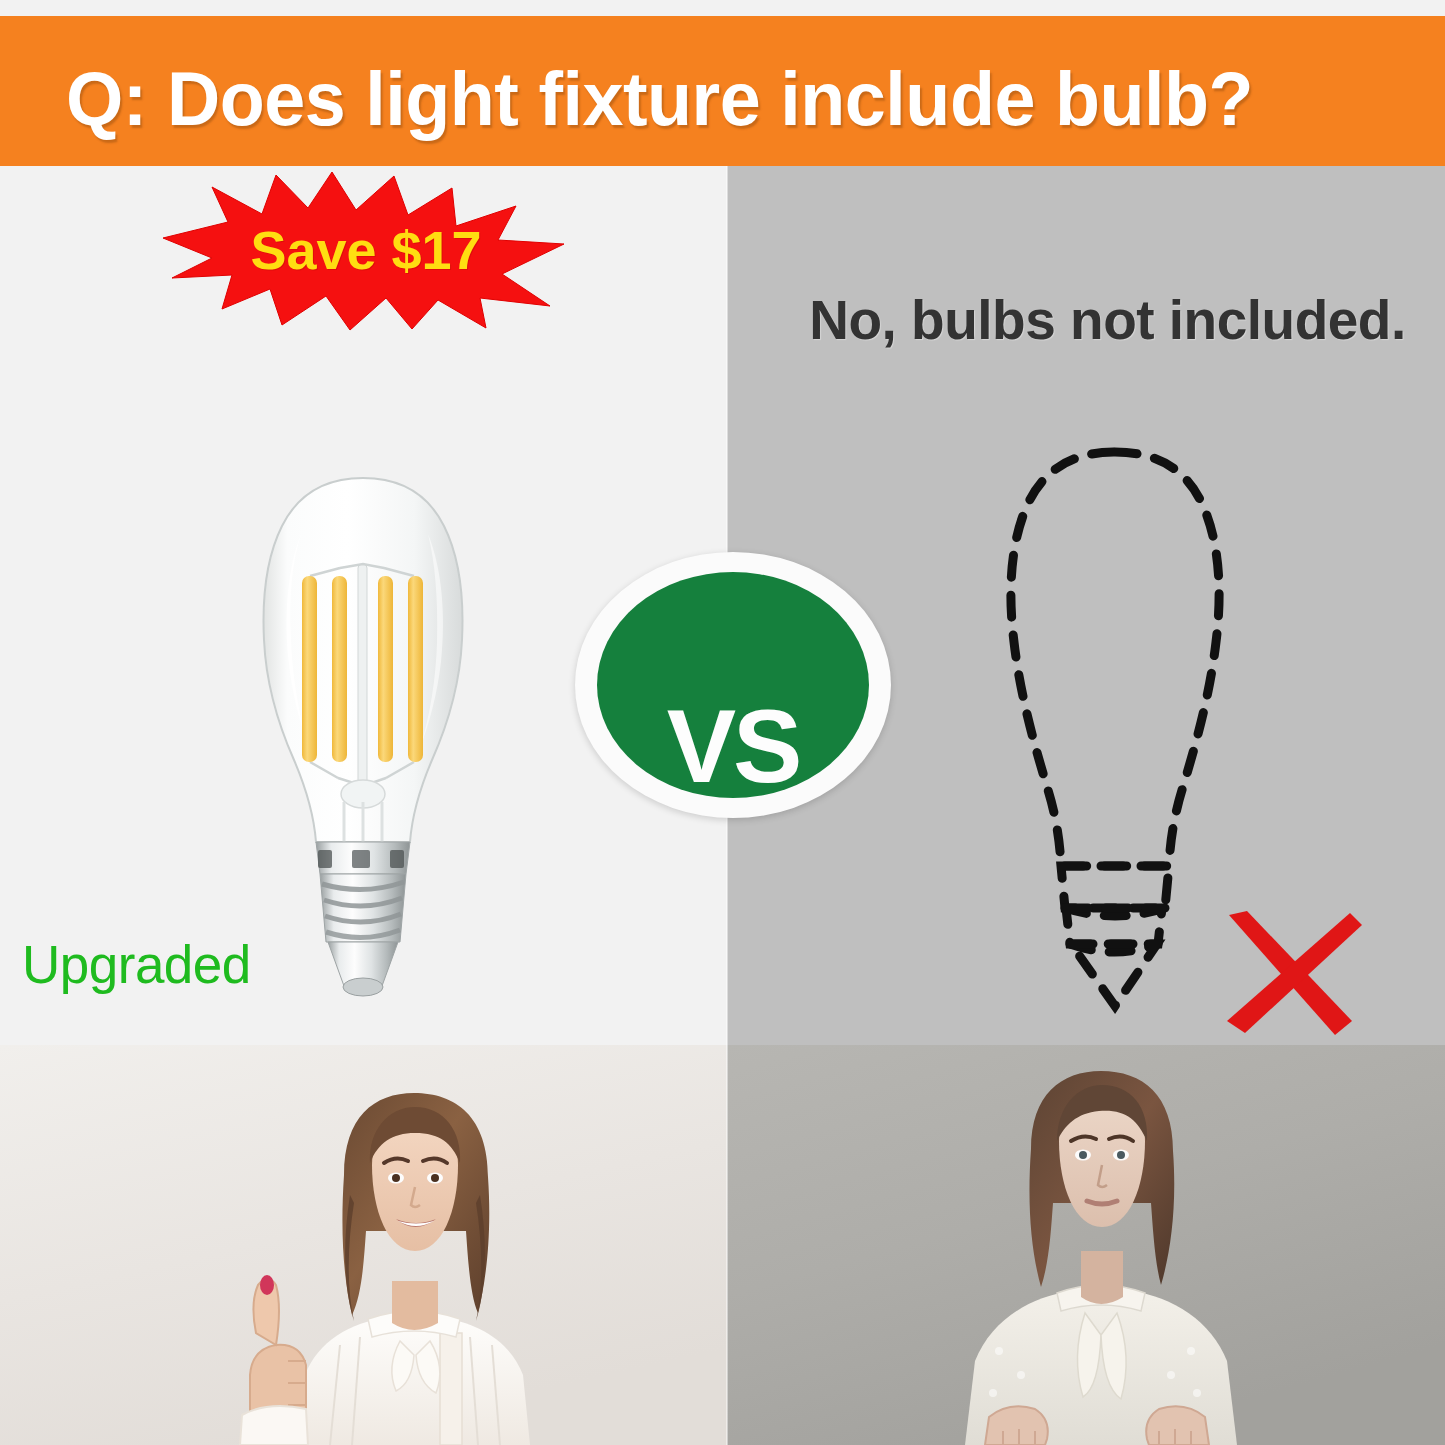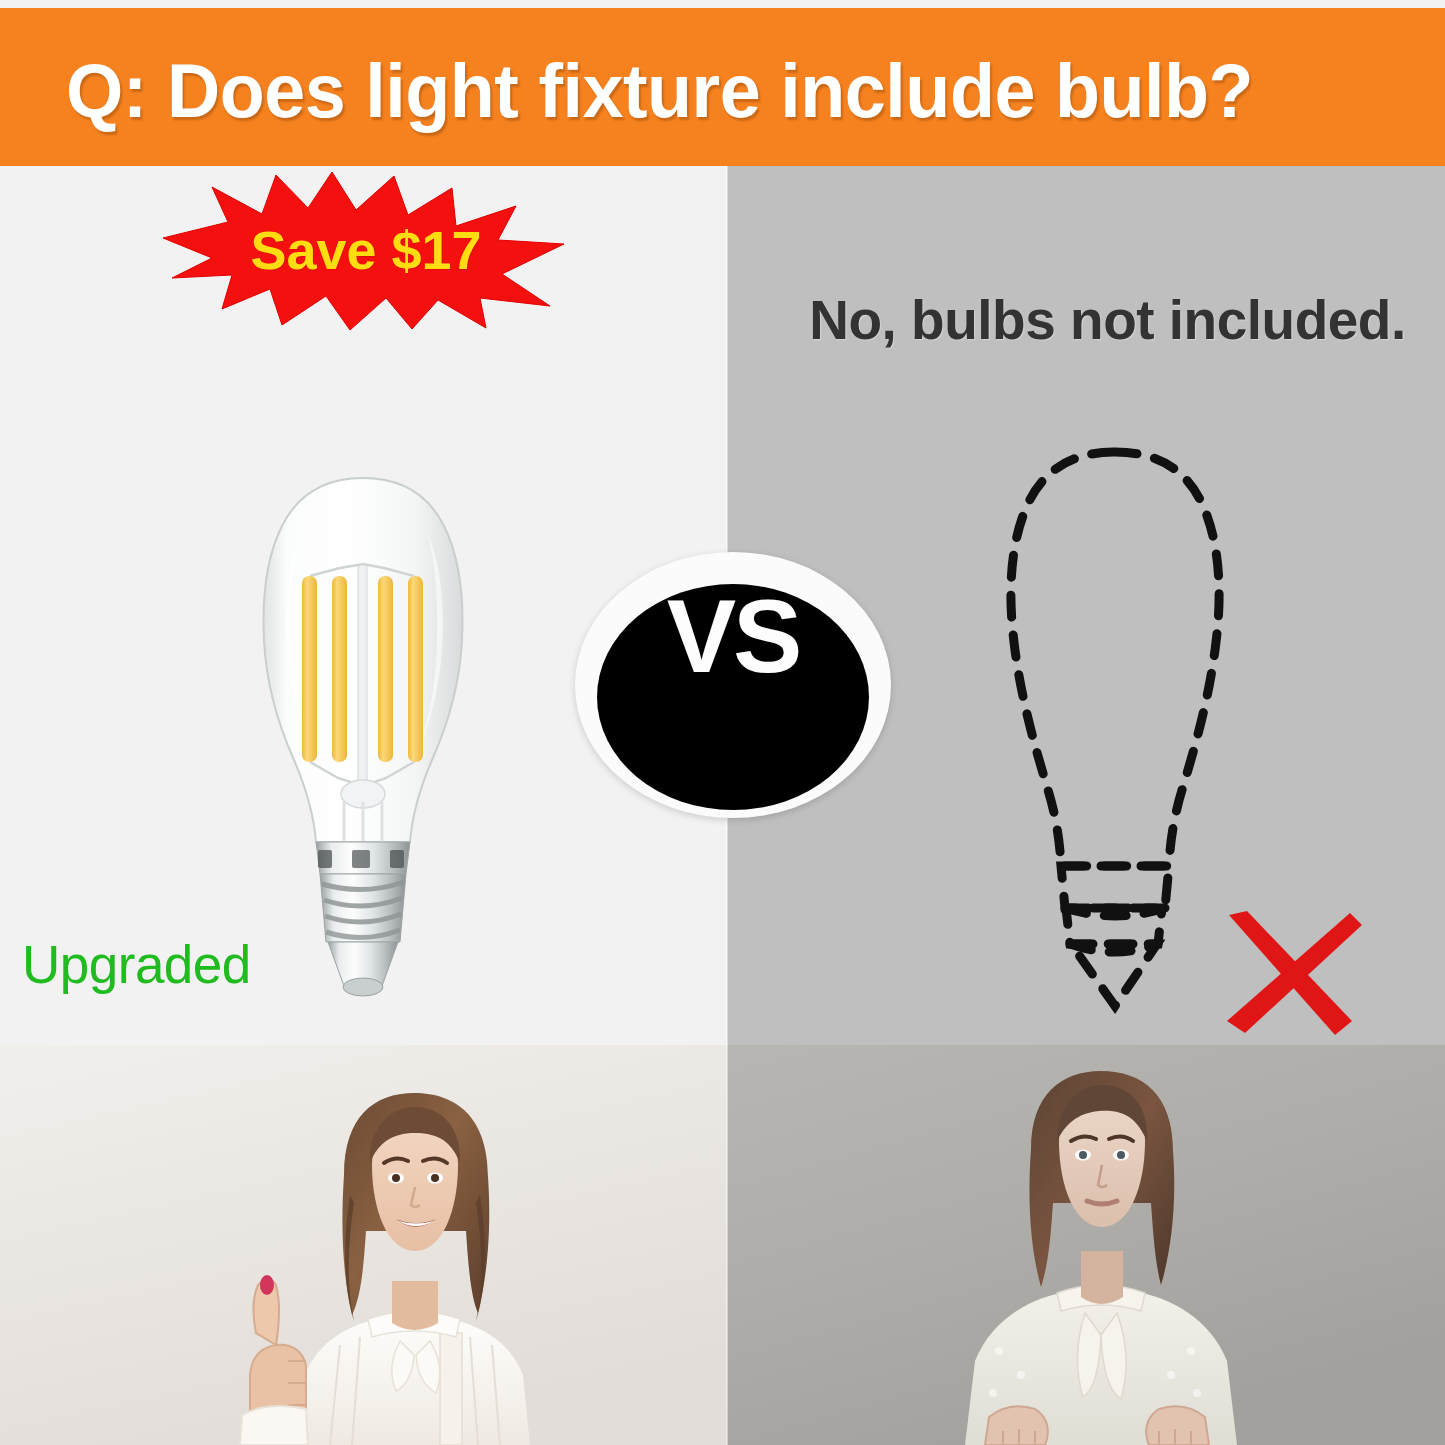--- a/index.html
+++ b/index.html
@@ -16,21 +16,21 @@
     position: relative;
     width: 1445px;
     height: 1445px;
     overflow: hidden;
     background: #f2f2f2;
   }
 
   
   .header-band {
     position: absolute;
-    left: 0; top: 8px;
+    left: 0; top: 16px;
     width: 1445px;
     height: 166px;
     background: #f5811f;
     display: flex;
     align-items: center;
     justify-content: flex-start;
     box-sizing: border-box;
     padding-left: 66px;
   }
   .header-title {
@@ -177,26 +177,26 @@
   .vs-ring {
     position: absolute;
     left: 0; top: 0;
     width: 100%; height: 100%;
     background: #fbfbfb;
     border-radius: 50%;
     box-shadow: 0 2px 7px rgba(0,0,0,0.16);
   }
   .vs-disc {
     position: absolute;
-    left: 22px; top: 32px;
+    left: 22px; top: 20px;
     width: 272px; height: 226px;
-    background: #000000;
+    background: #15803d;
     border-radius: 50%;
     display: flex;
-    align-items: flex-start;
+    align-items: flex-end;
     justify-content: center;
   }
   .vs-text {
     color: #fdfdfd;
     font-size: 104px;
     font-weight: bold;
     letter-spacing: -3px;
     line-height: 1;
   }
 

